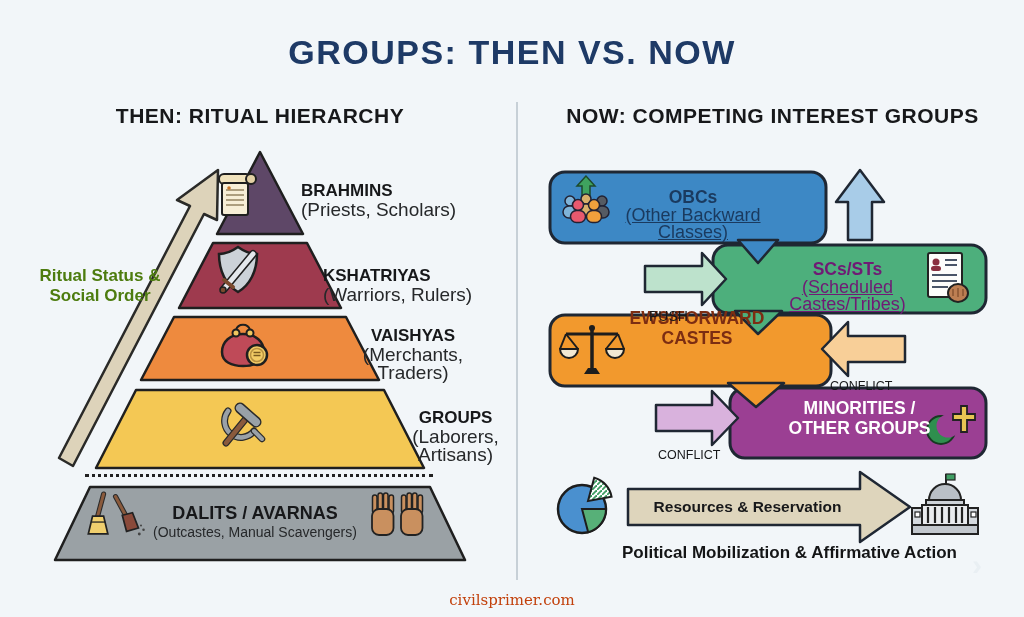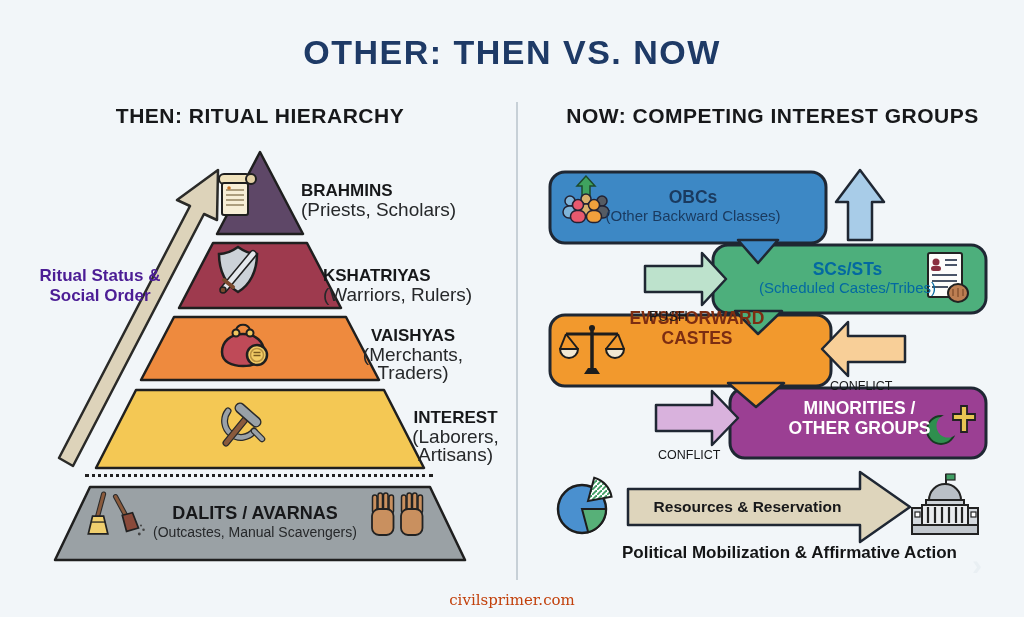--- a/index.html
+++ b/index.html
@@ -6,42 +6,42 @@
   .stage{position:relative;width:1024px;height:617px;background:#f2f6f9;overflow:hidden;
          font-family:"Liberation Sans",sans-serif;}
   .abs{position:absolute;}
   .title{top:33px;left:0;width:1024px;text-align:center;font-size:34px;font-weight:bold;
          color:#1e3a66;letter-spacing:1.5px;}
   .panel-heading{top:104px;font-size:21px;font-weight:bold;color:#17181a;text-align:center;letter-spacing:.5px;}
   .divider{left:516px;top:102px;width:2px;height:478px;background:#c7d0d7;}
   .lbl-name{font-weight:bold;font-size:17px;color:#17181a;line-height:20px;}
   .lbl-desc{font-size:19px;color:#26282a;line-height:18px;}
   .center{text-align:center;}
-  .axis-label{font-weight:bold;font-size:17px;color:#4c1d95;line-height:20px;text-align:center;}
+  .axis-label{font-weight:bold;font-size:17px;color:#4d7c0f;line-height:20px;text-align:center;}
   .dotted-line{left:85px;top:474px;width:348px;border-top:3px dotted #222;}
   .grp{text-align:center;}
   .grp .n{font-weight:bold;font-size:17.5px;line-height:20px;}
-  .grp .d{font-size:15px;line-height:17px;}
+  .grp .d{font-size:18px;line-height:17px;text-decoration:underline;}
   .obc-text{color:#1a3a5f;}
-  .scst-text{color:#0369a1;}
+  .scst-text{color:#701a75;}
   .ews-text{color:#7c2d12;}
   .min-text{color:#ffffff;}
   .arr{font-weight:normal;color:#17181a;text-align:left;font-size:13px;margin-top:37px;}
   .resources-label{font-weight:bold;font-size:15.5px;color:#17181a;text-align:center;}
   .footer{font-weight:bold;font-size:17px;color:#141516;text-align:center;}
   .watermark{top:591px;left:0;width:1024px;text-align:center;
              font-family:"DejaVu Serif",serif;font-size:15px;color:#c2410c;}
   .chevron{left:972px;top:548px;font-size:30px;color:#e9eff3;font-weight:bold;}
 </style>
 </head>
 <body>
 
 <div class="stage">
 
-  <div class="abs title">OTHER: THEN VS. NOW</div>
+  <div class="abs title">GROUPS: THEN VS. NOW</div>
 
   <div class="abs panel-heading" style="left:40px;width:440px;">THEN: RITUAL HIERARCHY</div>
   <div class="abs panel-heading" style="left:545px;width:455px;">NOW: COMPETING INTEREST GROUPS</div>
 
   <div class="abs divider"></div>
 
   <svg class="abs" style="left:40px;top:140px;" width="480" height="430" viewBox="0 0 480 430">
 
     <polygon points="19,318 150,66 137,60 178,30 177,80 164,74 33,326" stroke="#2a2a28" stroke-width="2.5" stroke-linejoin="round" fill="#ddd3ba"></polygon>
 
@@ -136,21 +136,21 @@
   </div>
   <div class="abs" style="left:323px;top:266px;">
     <div class="lbl-name">KSHATRIYAS</div>
     <div class="lbl-desc">(Warriors, Rulers)</div>
   </div>
   <div class="abs center" style="left:358px;top:326px;width:110px;">
     <div class="lbl-name">VAISHYAS</div>
     <div class="lbl-desc">(Merchants, Traders)</div>
   </div>
   <div class="abs center" style="left:403px;top:408px;width:105px;">
-    <div class="lbl-name">INTEREST</div>
+    <div class="lbl-name">GROUPS</div>
     <div class="lbl-desc">(Laborers, Artisans)</div>
   </div>
   <div class="abs center" style="left:130px;top:503px;width:250px;">
     <div class="lbl-name" style="font-size:18px;">DALITS / AVARNAS</div>
     <div class="lbl-desc" style="font-size:14px;white-space:nowrap;">(Outcastes, Manual Scavengers)</div>
   </div>
 
   <svg class="abs" style="left:530px;top:150px;" width="494" height="430" viewBox="0 0 494 430">
     <defs>
       <pattern id="hatch" width="5" height="5" patternUnits="userSpaceOnUse">

